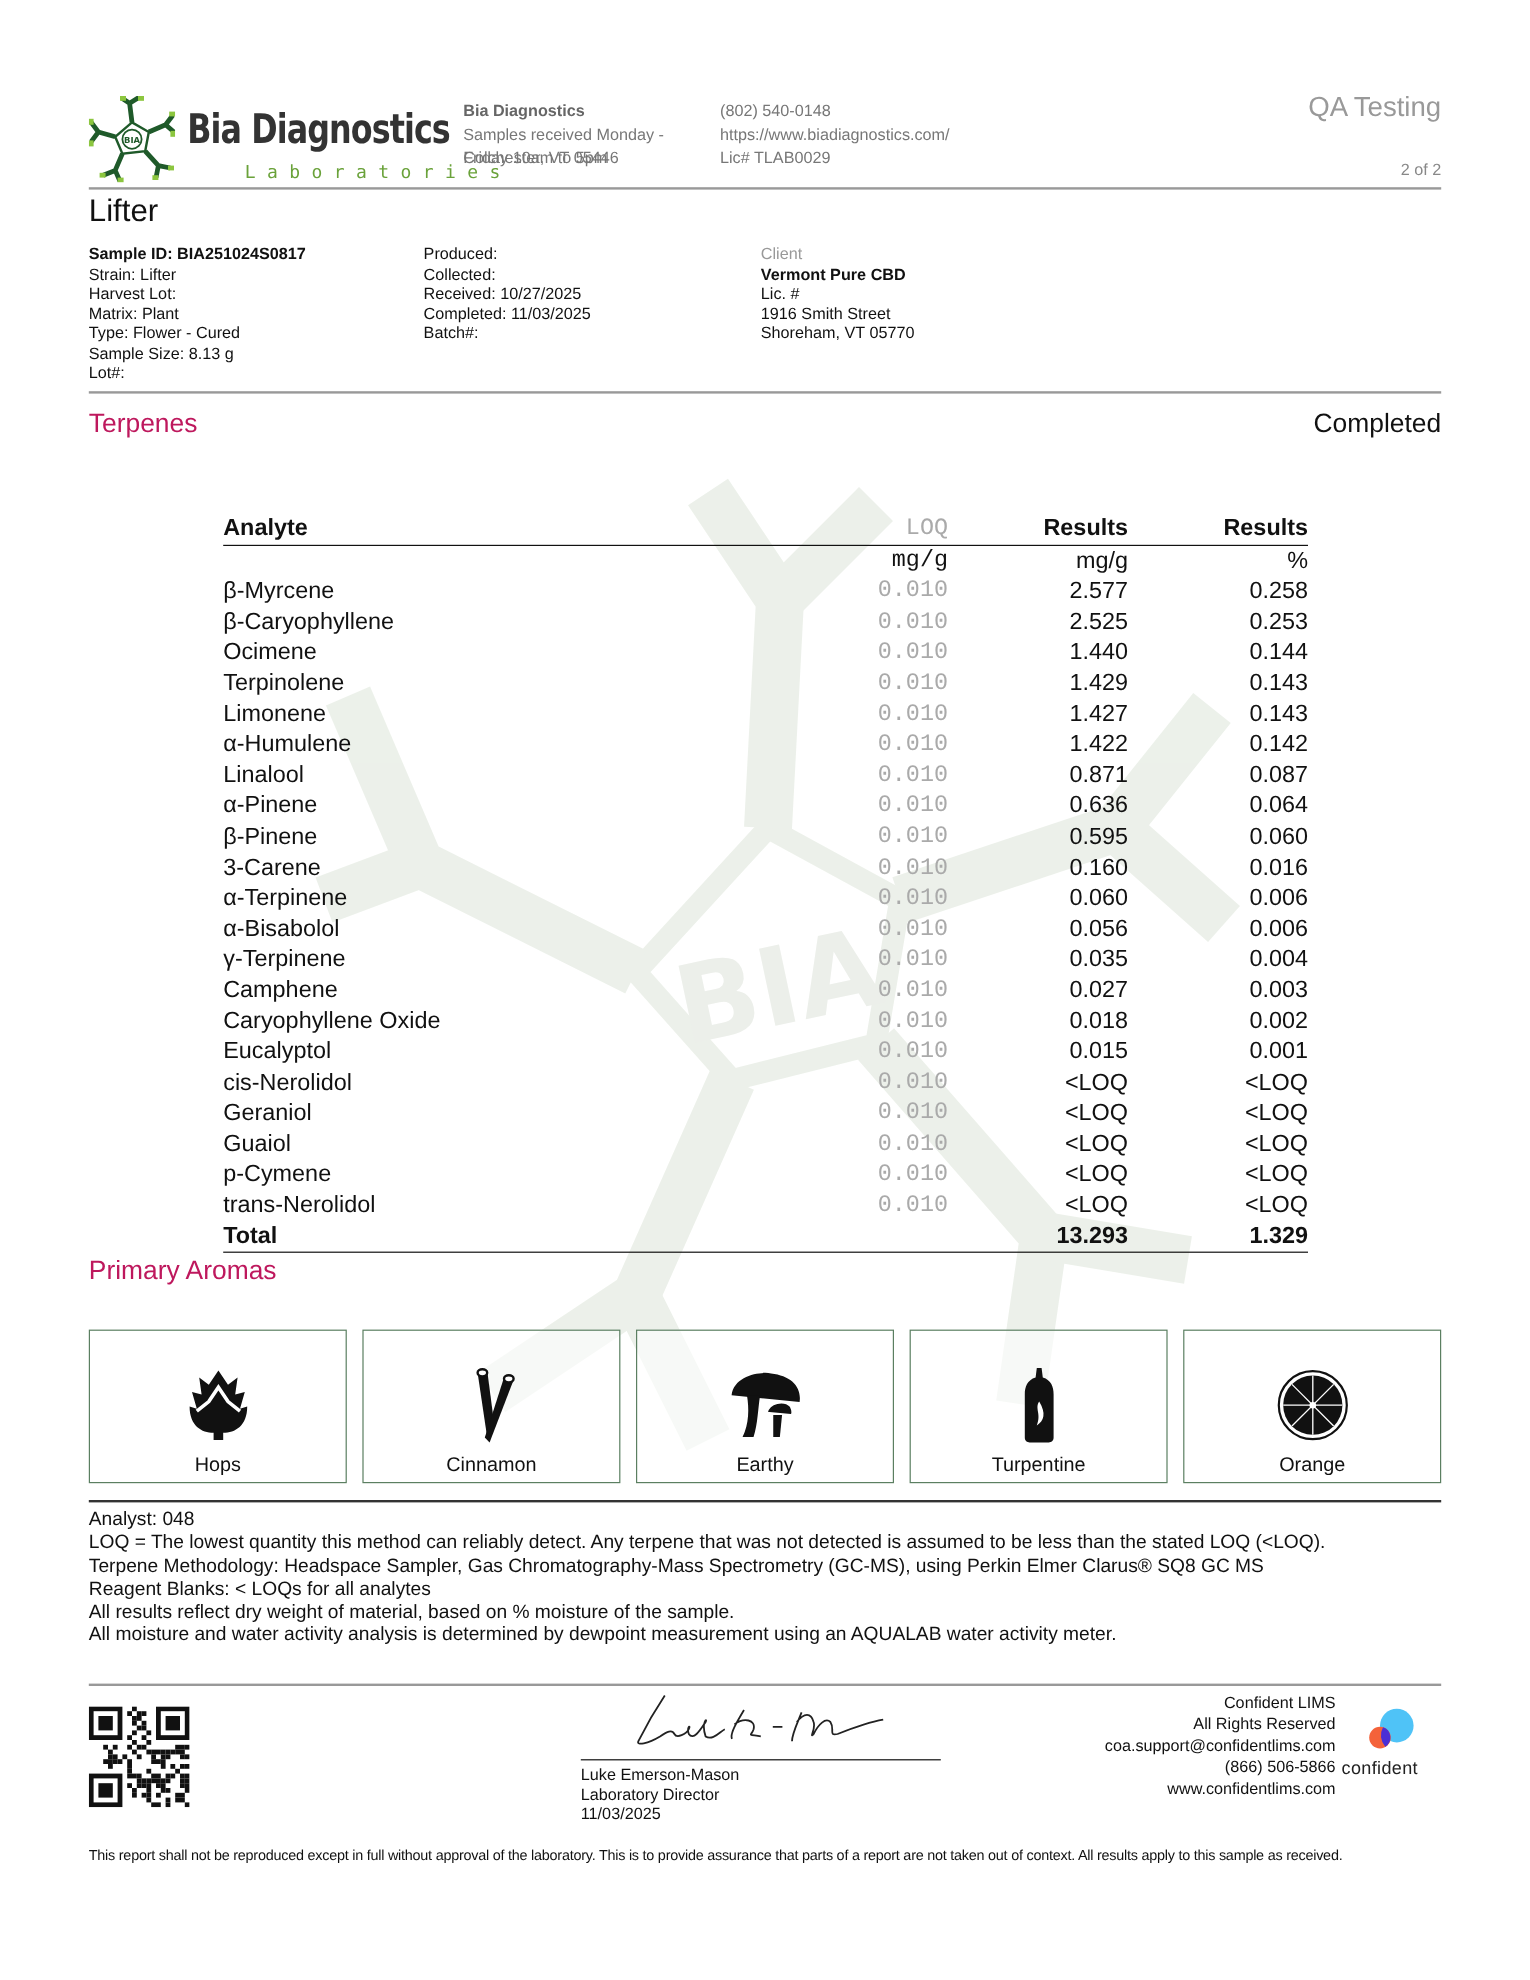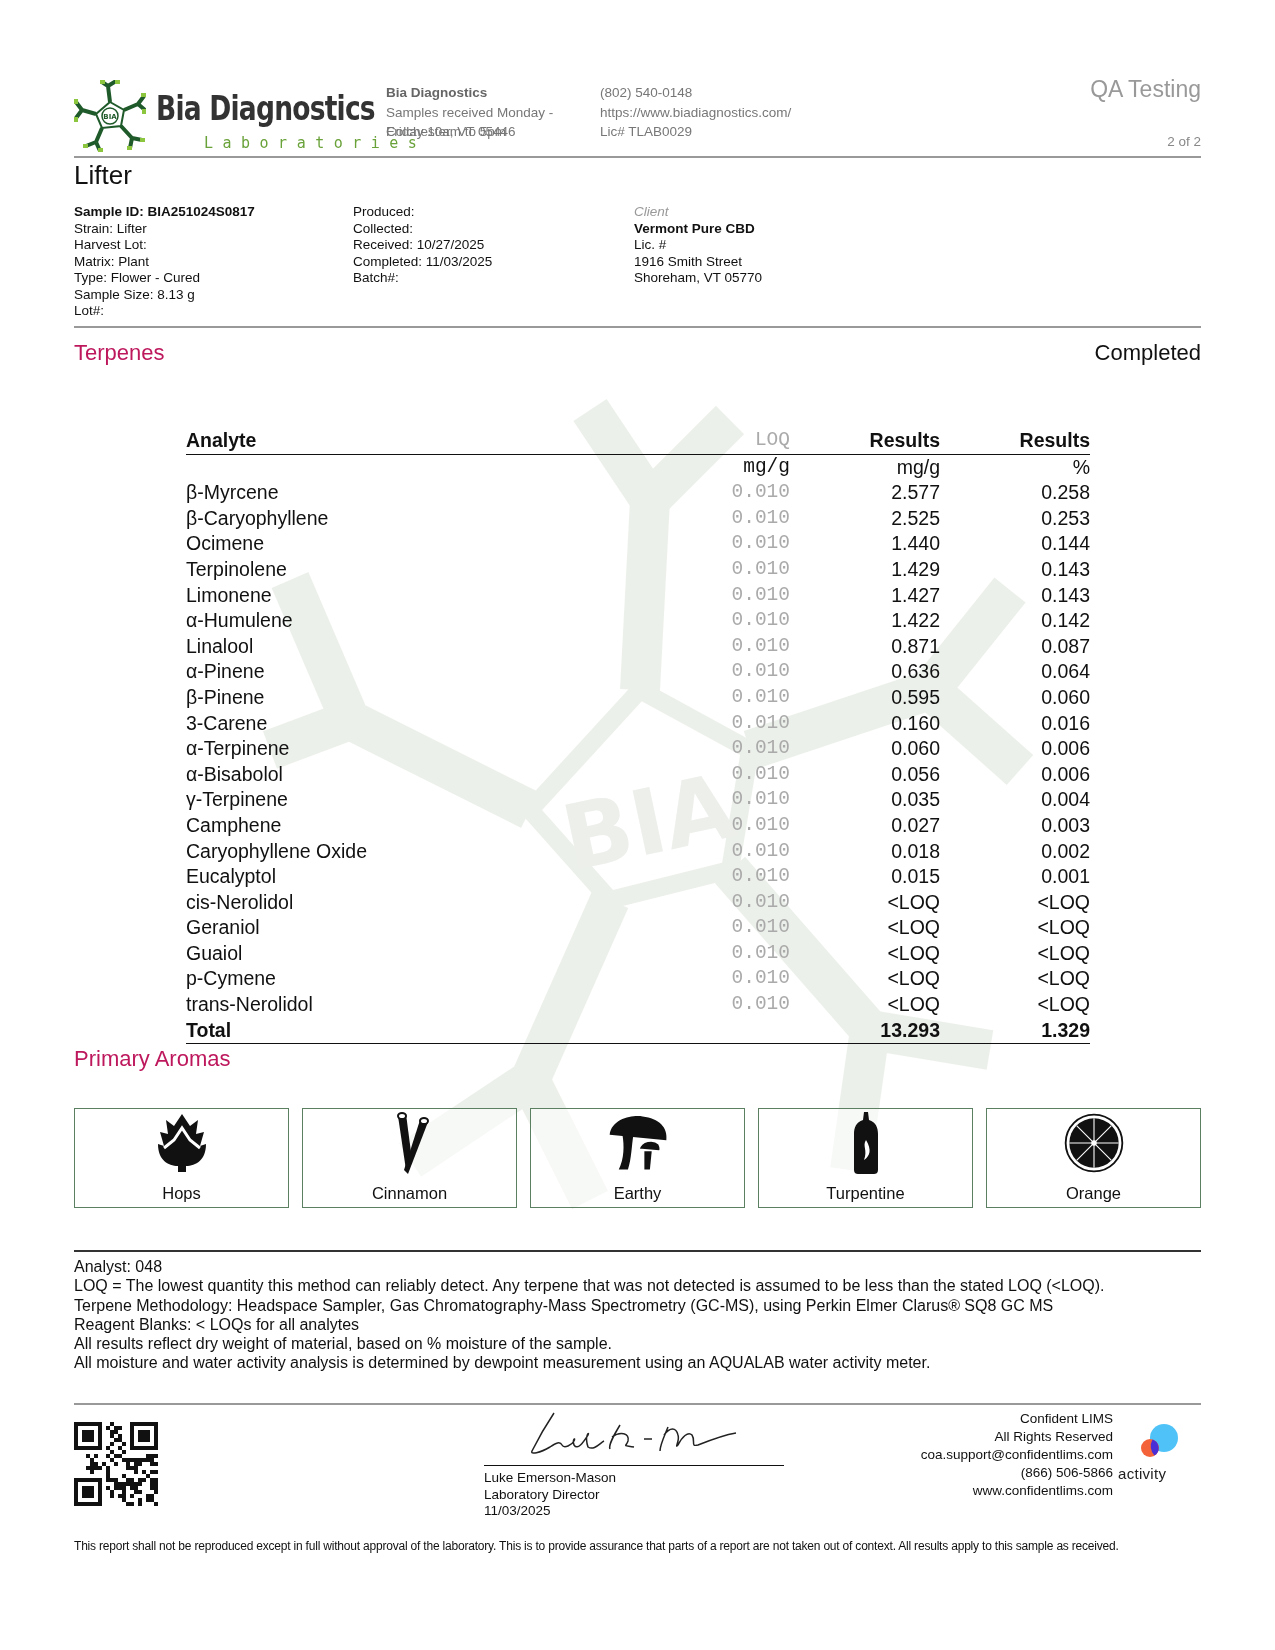--- a/index.html
+++ b/index.html
@@ -20,42 +20,42 @@
   .hdr-col .b { font-weight: bold; color: #666; }
   .overlap { position: relative; height: 19.5px; }
   .overlap span { position: absolute; left: 0; top: 0; }
   .qa-title { right: 74px; top: 76px; font-size: 23px; color: #999; }
   .page-num { right: 74px; top: 134px; font-size: 13.5px; color: #888; }
   .hr { position: absolute; left: 74px; width: 1127px; height: 0; border-top: 2px solid #999; }
 
   .sample-title { left: 74px; top: 160px; font-size: 26px; font-weight: normal; color: #111; }
   .meta { font-size: 13.5px; line-height: 16.5px; color: #111; white-space: nowrap; }
   .meta .b { font-weight: bold; }
-  .meta .muted { color: #999; font-style: italic; }
+  .meta .muted { color: #999; }
 
   .section-title { font-size: 22px; color: #be185d; }
   .status { right: 74px; top: 340px; font-size: 22px; color: #111; }
 
   
   table.terp { position: absolute; left: 186px; top: 428px; width: 904px; border-collapse: collapse; z-index: 2;
                font-size: 19.5px; }
   table.terp td, table.terp th { padding: 0; height: 25.6px; line-height: 25.6px; white-space: nowrap; }
   table.terp th { font-weight: bold; text-align: right; }
   table.terp th.analyte { text-align: left; }
   table.terp thead tr.h1 th { border-bottom: 1.5px solid #111; height: 24px; }
   table.terp .loq { color: #aaa; text-align: right; width: 150px; font-family: Liberation Mono, monospace; }
   table.terp th.loq { font-weight: normal; color: #aaa; }
   table.terp .res { text-align: right; width: 150px; }
   table.terp .pct { text-align: right; width: 150px; }
   table.terp tr.total td { font-weight: bold; border-bottom: 1.5px solid #111; }
   table.terp tr.units td { color: #111; }
 
   
   .aromas { position: absolute; left: 74px; top: 1108px; width: 1127px; display: flex; justify-content: space-between; z-index: 2; }
-  .aroma { width: 215px; height: 100px; border: 1.5px solid #5b7f61; box-sizing: border-box; background: rgba(255,255,255,0.6);
+  .aroma { width: 215px; height: 128px; border: 1.5px solid #5b7f61; box-sizing: border-box; background: rgba(255,255,255,0.6);
            display: flex; flex-direction: column; align-items: center; justify-content: flex-end; }
   .aroma svg { width: 64px; height: 66px; margin-bottom: 8px; }
   .aroma .lbl { font-size: 16.5px; margin-bottom: 4px; color: #111; }
 
   
   .notes { position: absolute; left: 74px; top: 1257px; width: 1127px; font-size: 16px; line-height: 19.3px; color: #111; z-index: 2; }
   .notes div { white-space: normal; }
 
   
   .qr { left: 74px; top: 1422px; width: 84px; height: 84px; }
@@ -507,15 +507,15 @@
   <div>All Rights Reserved</div>
   <div>coa.support@confidentlims.com</div>
   <div>(866) 506-5866</div>
   <div>www.confidentlims.com</div>
 </div>
 <svg class="abs conf-logo" viewBox="0 0 80 60">
   <circle cx="46" cy="16" r="14" fill="#4fc3f7"></circle>
   <circle cx="32" cy="26" r="9" fill="#f4623a"></circle>
   <path d="M34.5,17.4 A14,14 0 0,0 36.4,33.6 A9,9 0 0,0 34.5,17.4 Z" fill="#4b2fd6"></path>
 </svg>
-<div class="abs conf-word">activity</div>
+<div class="abs conf-word">confident</div>
 
 <div class="abs disclaimer">This report shall not be reproduced except in full without approval of the laboratory. This is to provide assurance that parts of a report are not taken out of context. All results apply to this sample as received.</div>
 
 </body></html>

